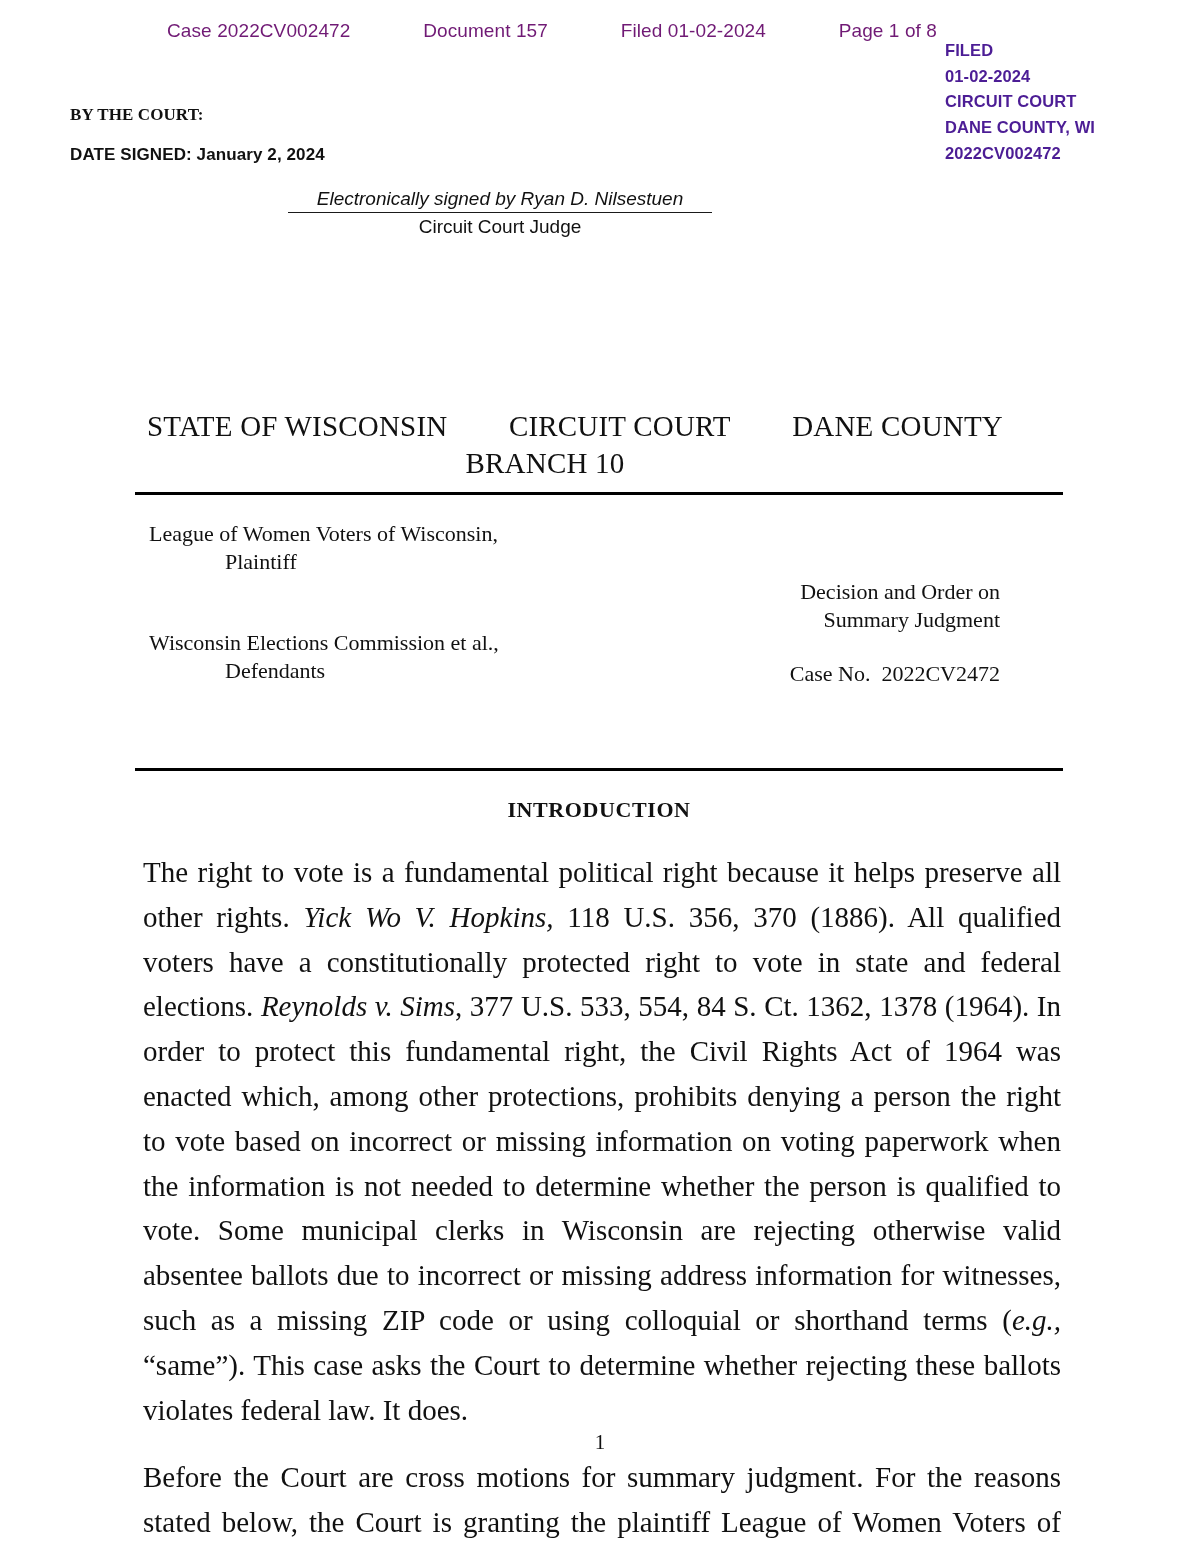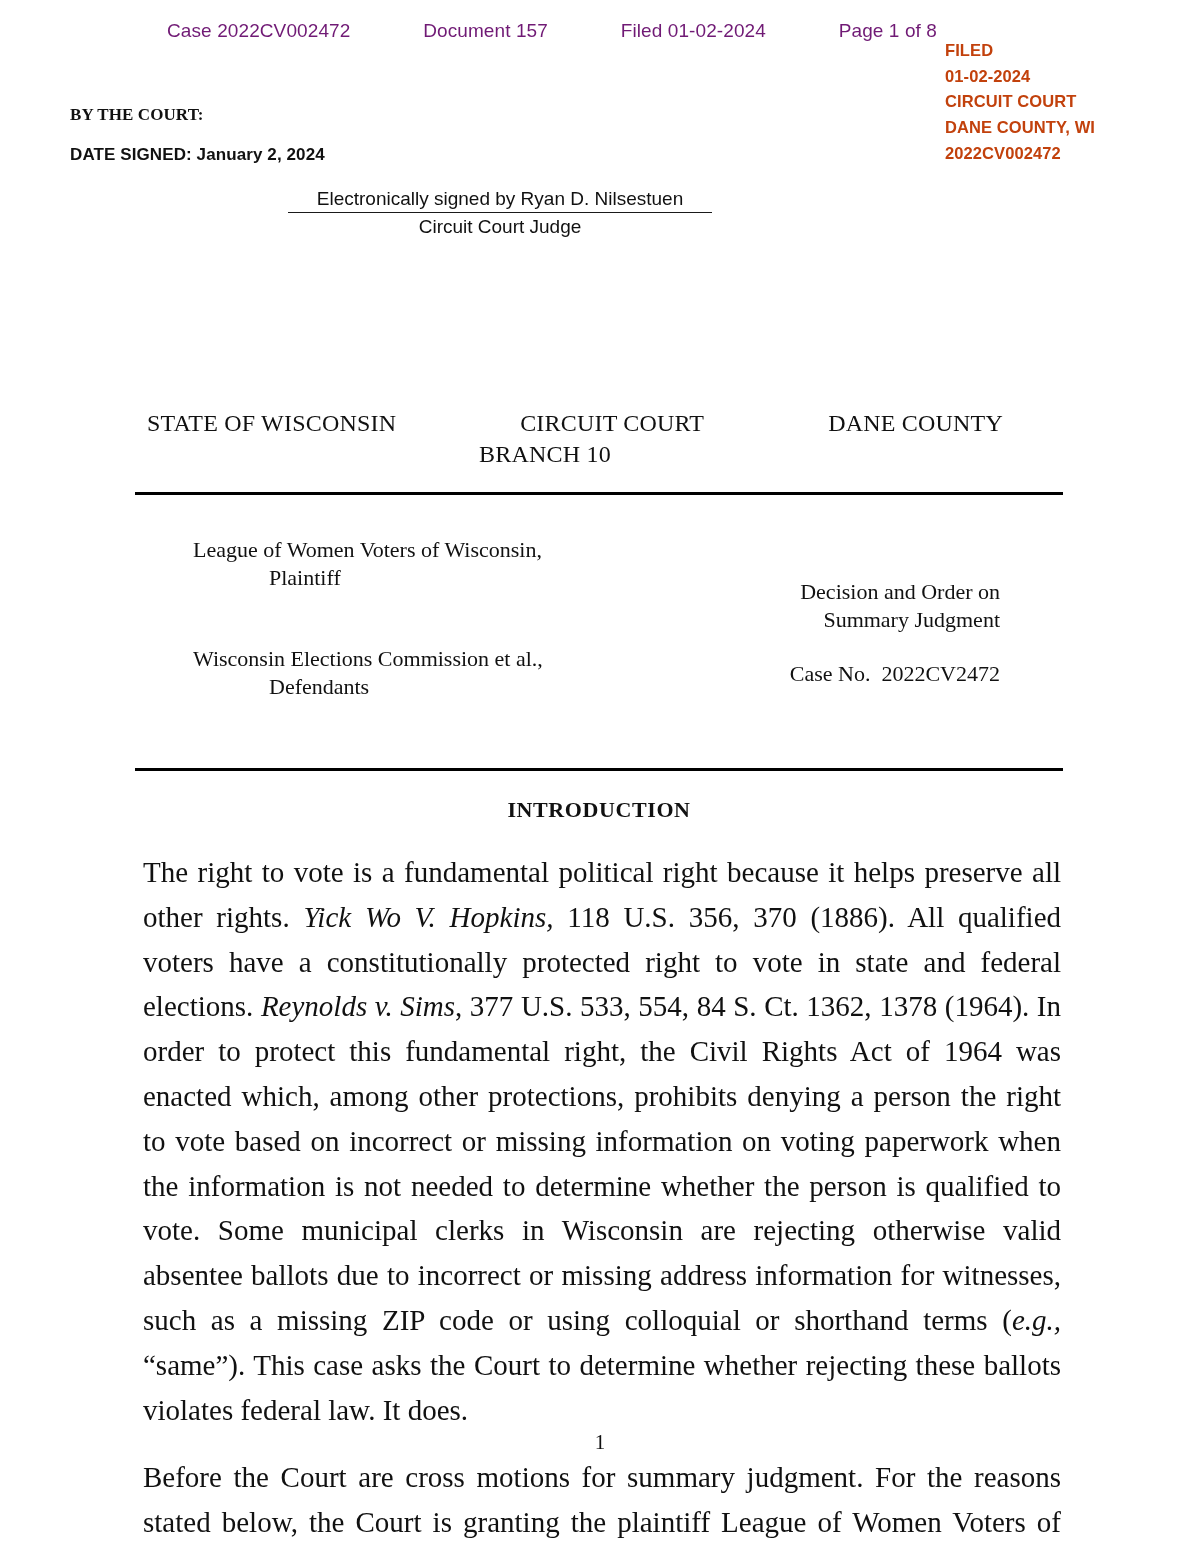--- a/index.html
+++ b/index.html
@@ -84,33 +84,34 @@
     font-family: "Liberation Sans", "DejaVu Sans", sans-serif;
     font-size: 19px;
     text-align: center;
     line-height: 1.33;
   }
   .esign-name {
     display: block;
     border-bottom: 1.5px solid #1a1a1a;
     padding-bottom: 1px;
     white-space: nowrap;
+    font-style: italic;
   }
   .esign-title {
     display: block;
     padding-top: 1px;
   }
 
   
   .court-line {
     position: absolute;
     top: 410px;
     left: 135px;
     width: 930px;
-    font-size: 24px;
+    font-size: 29px;
     letter-spacing: 0.2px;
   }
   .court-line .cl-row {
     display: flex;
     justify-content: space-between;
     align-items: baseline;
   }
   .cl-state { padding-left: 12px; }
   .cl-mid   { text-align: center; }
   .cl-county{ padding-right: 62px; }
@@ -136,24 +137,23 @@
     position: absolute;
     top: 520px;
     left: 135px;
     width: 928px;
     height: 240px;
     font-size: 22px;
     line-height: 1.27;
   }
   .cap-left {
     position: absolute;
-    top: 16px;
+    top: 0;
     left: 14px;
     width: 470px;
-    margin-left: 44px;
   }
   .cap-party { display: block; white-space: nowrap; }
   .cap-role  { display: block; padding-left: 76px; }
   .cap-vs {
     display: block;
     padding-left: 157px;
     margin-top: 54px;
   }
   .cap-def {
     display: block;
@@ -218,21 +218,21 @@
 
 <div class="page">
 
   <div class="ecf-header" style="color: #701a75; margin-left: 17px;">
     <span>Case 2022CV002472</span>
     <span>Document 157</span>
     <span>Filed 01-02-2024</span>
     <span>Page 1 of 8</span>
   </div>
 
-  <div class="filed-stamp" style="color: #c2410c;">
+  <div class="filed-stamp" style="color: #4c1d95;">
     <div>FILED</div>
     <div>01-02-2024</div>
     <div>CIRCUIT COURT</div>
     <div>DANE COUNTY, WI</div>
     <div>2022CV002472</div>
   </div>
 
   <div class="by-the-court">BY THE COURT:</div>
   <div class="date-signed">DATE SIGNED: January 2, 2024</div>
   <div class="esign-wrap">

